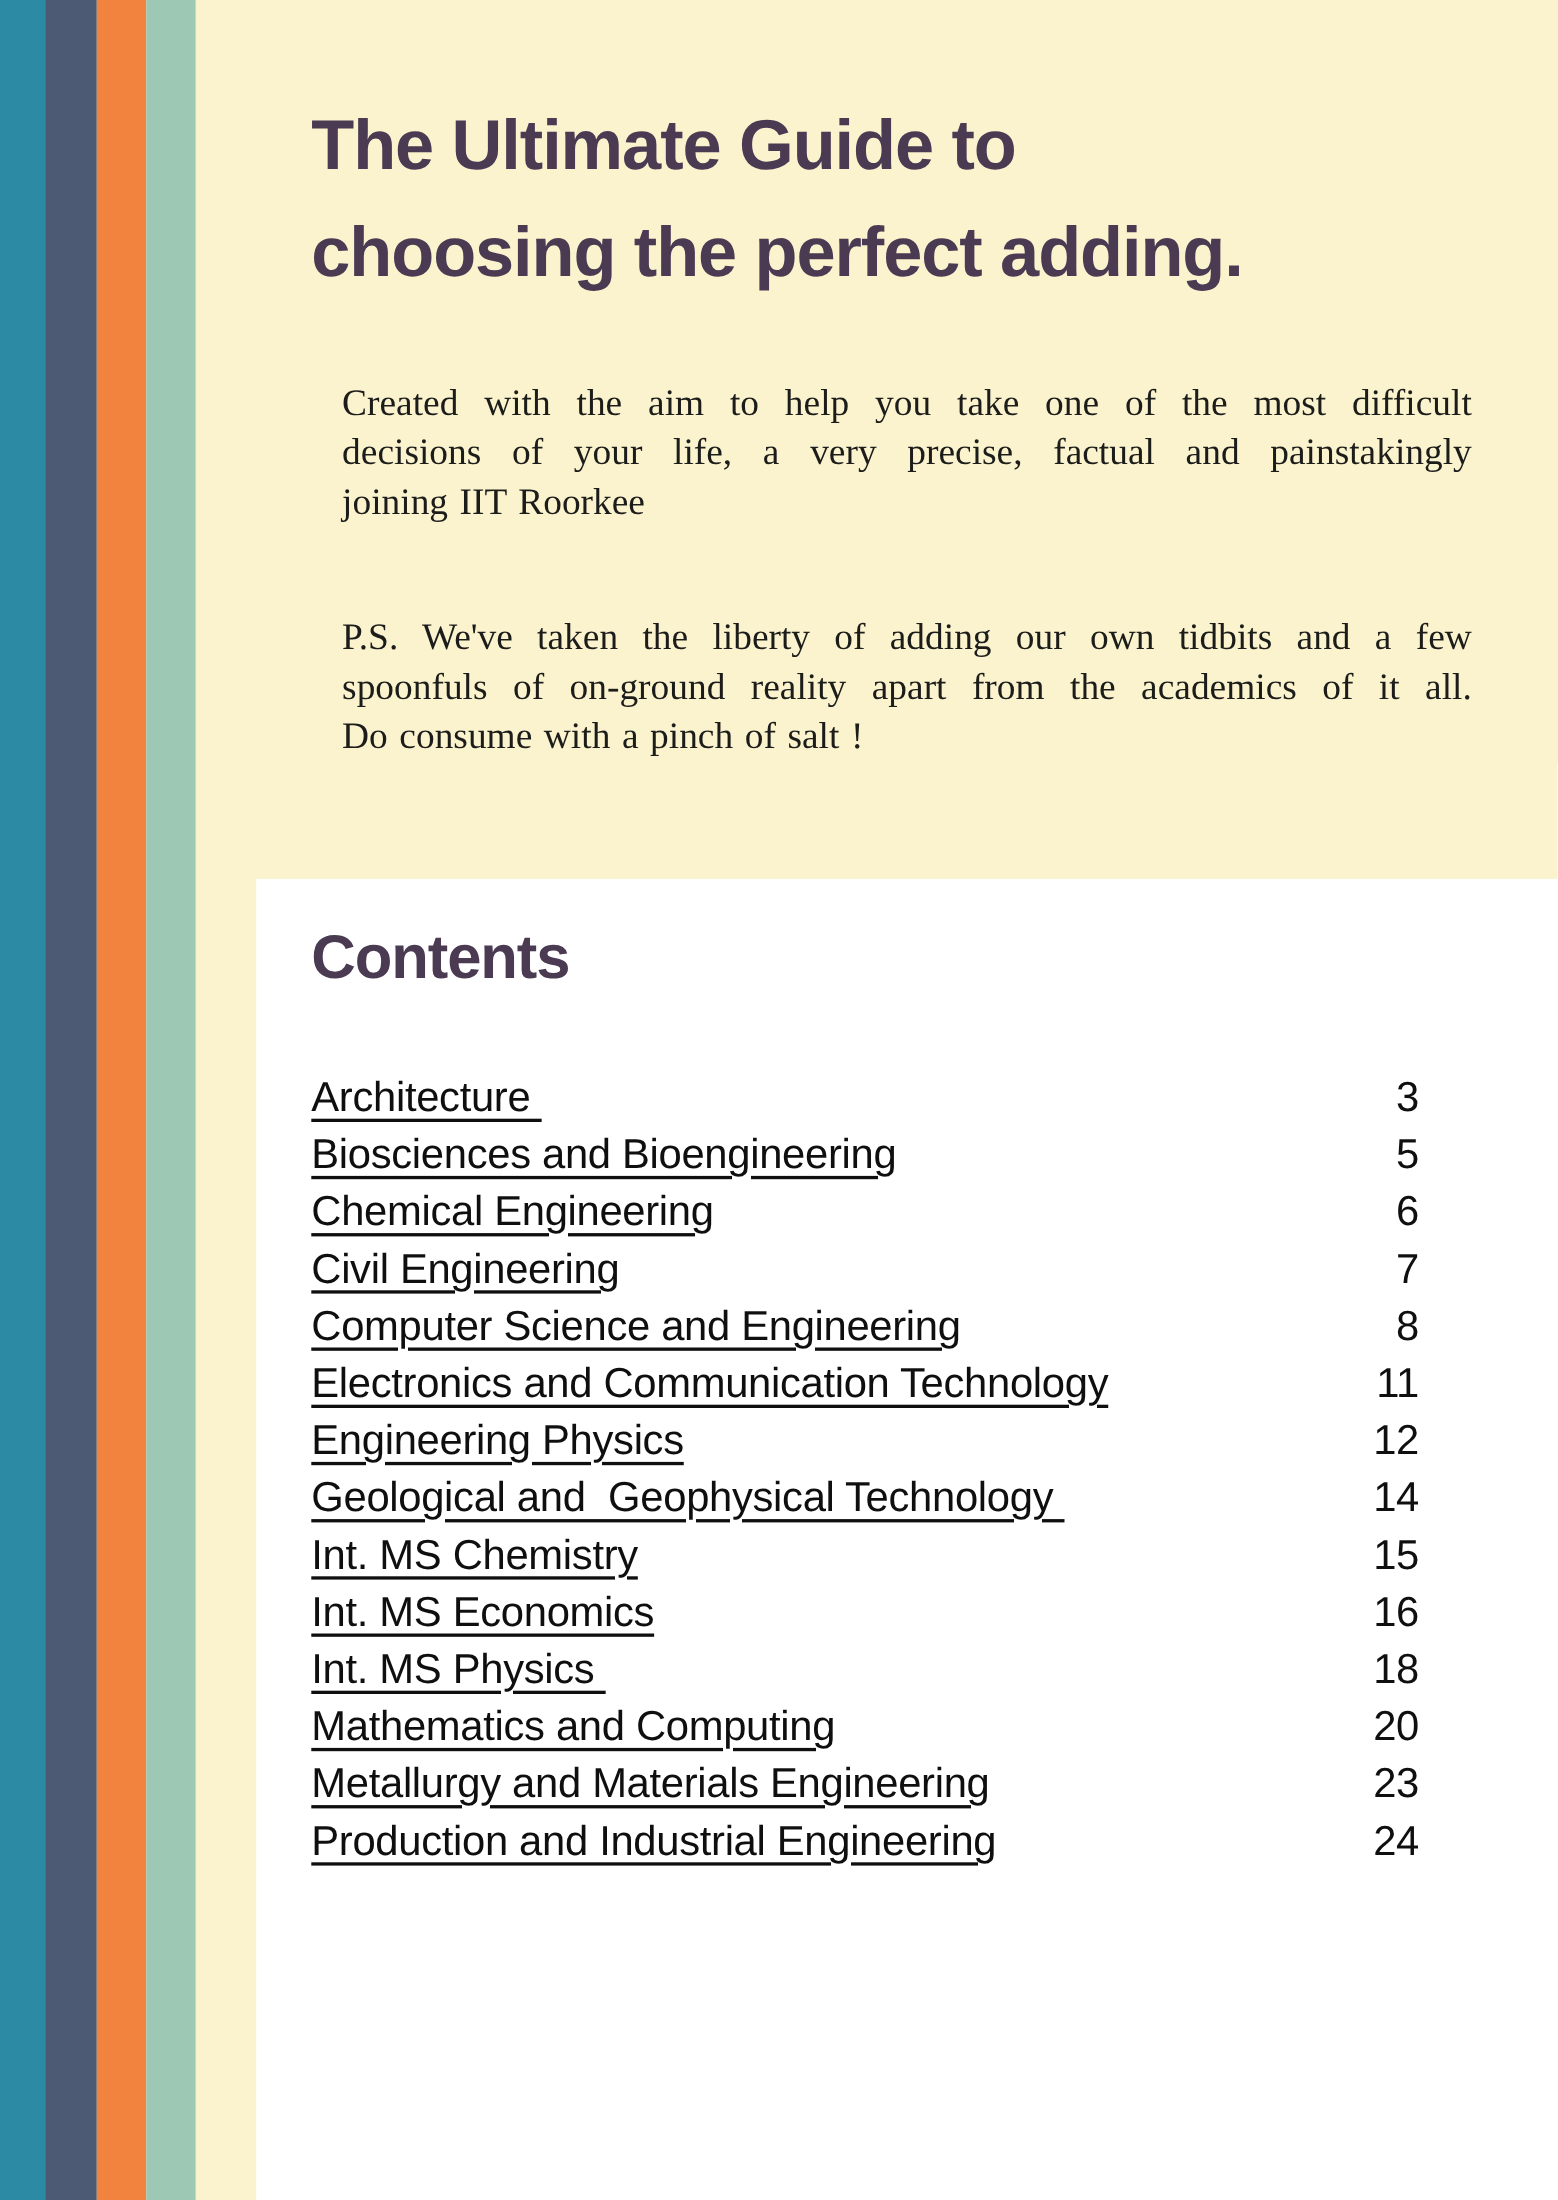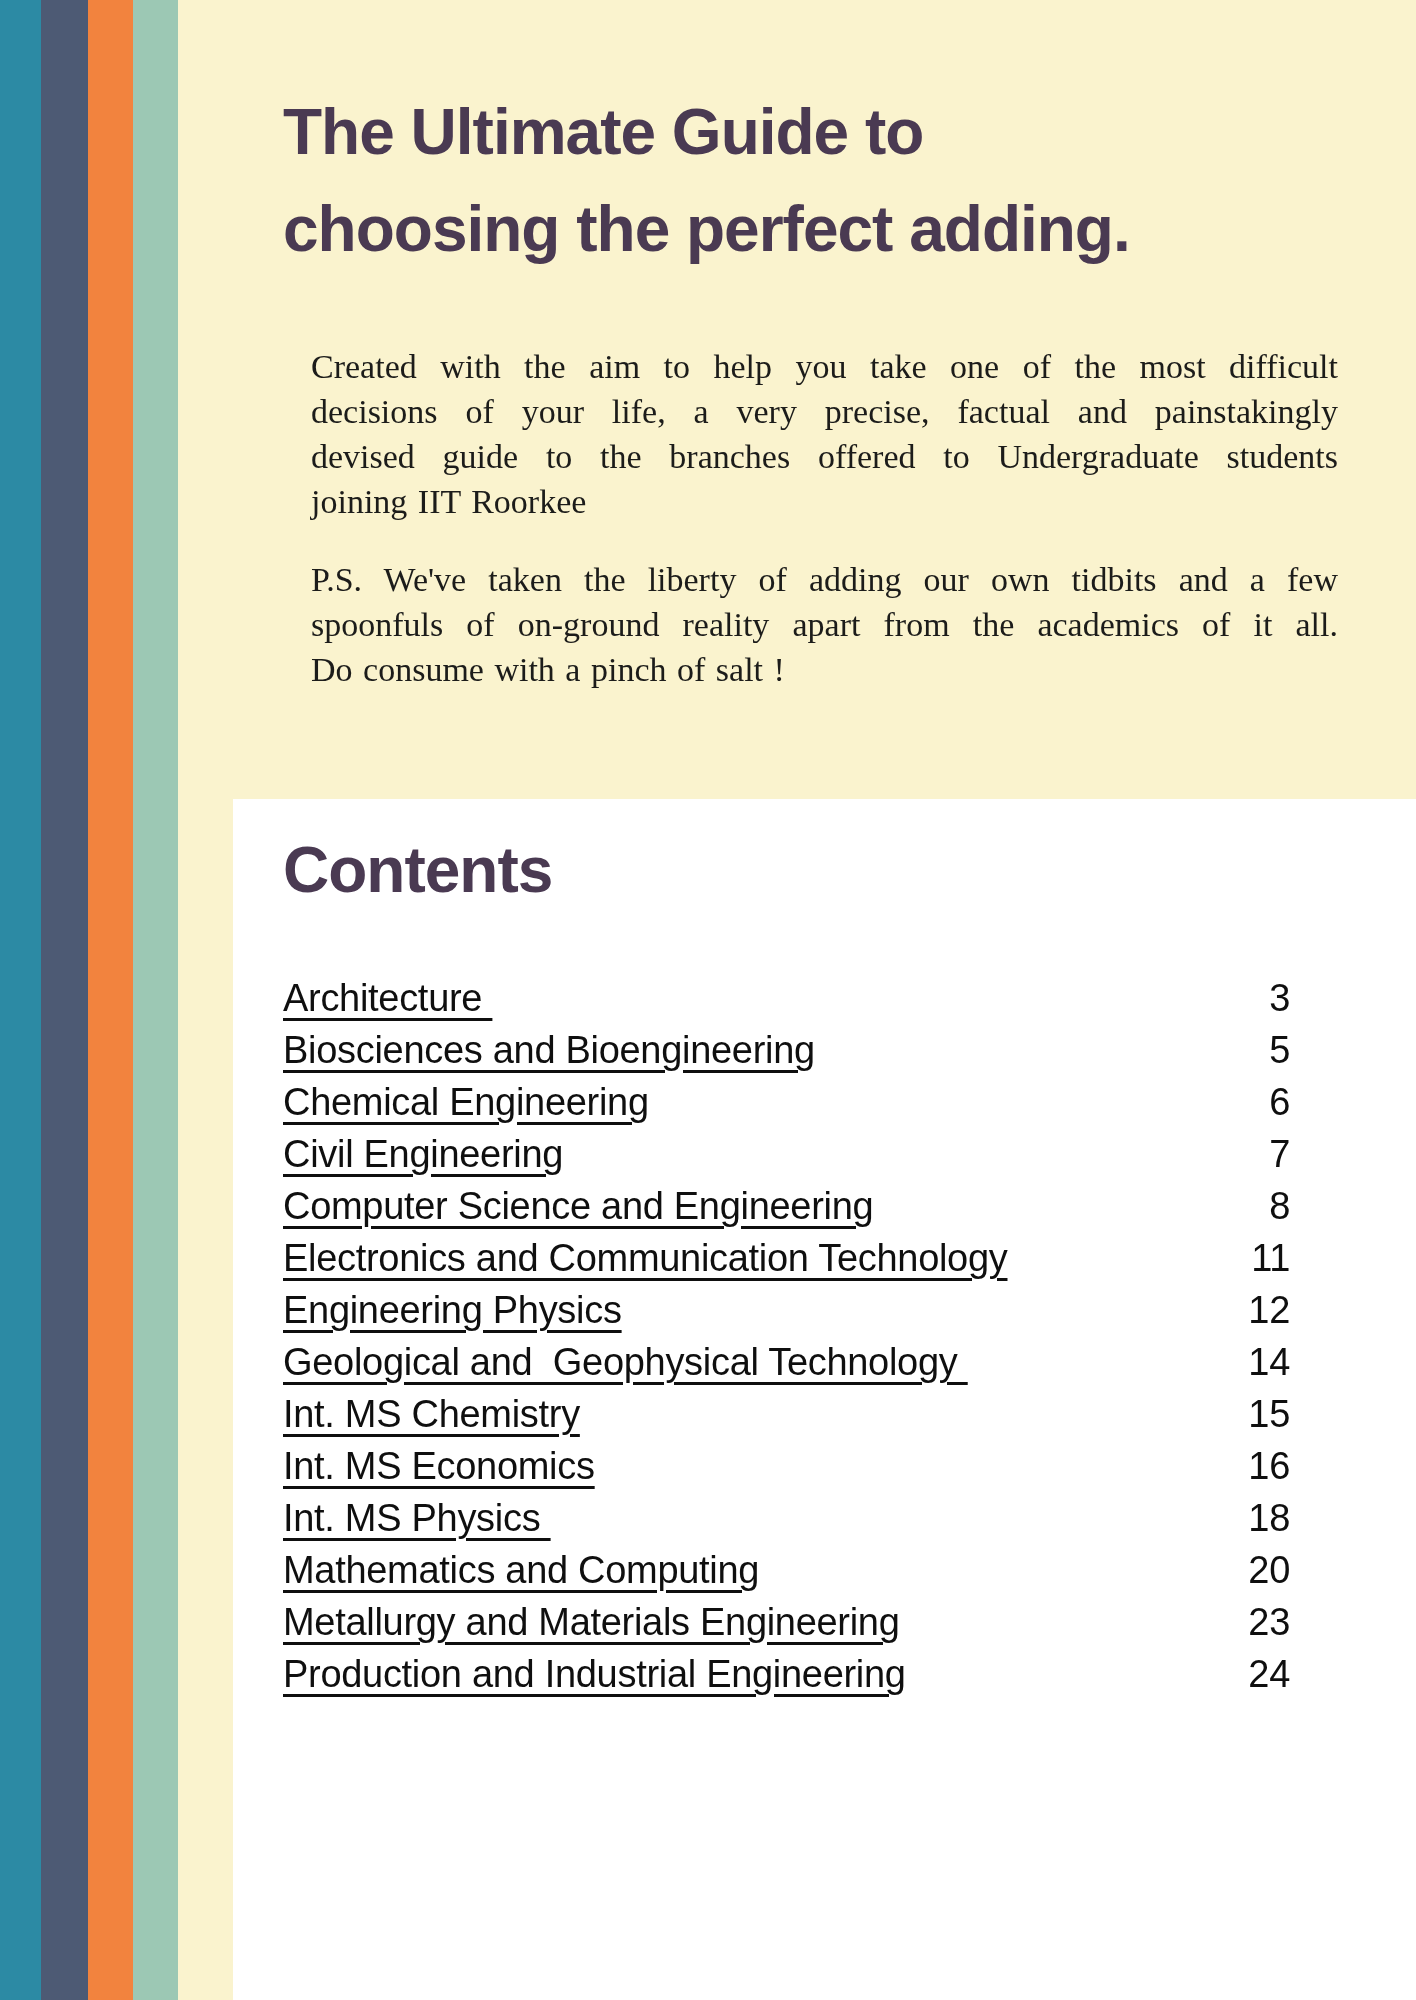--- a/index.html
+++ b/index.html
@@ -35,21 +35,21 @@
     font-size:34px;line-height:45px;color:var(--body_text);margin-left:28px;
   }
   .para.intro{top:344px;}
   .para.ps{top:557px;}
   .jline{text-align:justify;text-align-last:justify;word-spacing:2px;}
   .para .jline:last-child{text-align-last:left;}
 
   
   .contents-heading{
     position:absolute;left:283px;top:830px;
-    font-weight:bold;font-size:64px;line-height:80px;
+    font-weight:bold;font-size:56px;line-height:80px;
     color:var(--heading_purple);letter-spacing:-1px;
   }
 
   
   .toc{position:absolute;left:283px;top:972px;width:1007px;}
   .toc-row{
     display:flex;justify-content:space-between;align-items:baseline;
     height:52px;line-height:52px;
     font-size:38px;color:var(--toc_text);letter-spacing:-0.3px;
   }
@@ -74,21 +74,20 @@
 <div class="panel"></div>
 
 <div class="title">
     <div class="title-line">The Ultimate Guide to</div>
     <div class="title-line">choosing the perfect adding.</div>
   </div>
 
 <div class="para intro">
     <div class="jline">Created with the aim to help you take one of the most difficult</div>
     <div class="jline">decisions of your life, a very precise, factual and painstakingly</div>
-    <div class="jline">devised guide to the branches offered to Undergraduate students</div>
     <div class="jline">joining IIT Roorkee</div>
   </div>
 
 <div class="para ps">
     <div class="jline">P.S. We've taken the liberty of adding our own tidbits and a few</div>
     <div class="jline">spoonfuls of on-ground reality apart from the academics of it all.</div>
     <div class="jline">Do consume with a pinch of salt !</div>
   </div>
 
 <div class="contents-heading">Contents</div>

